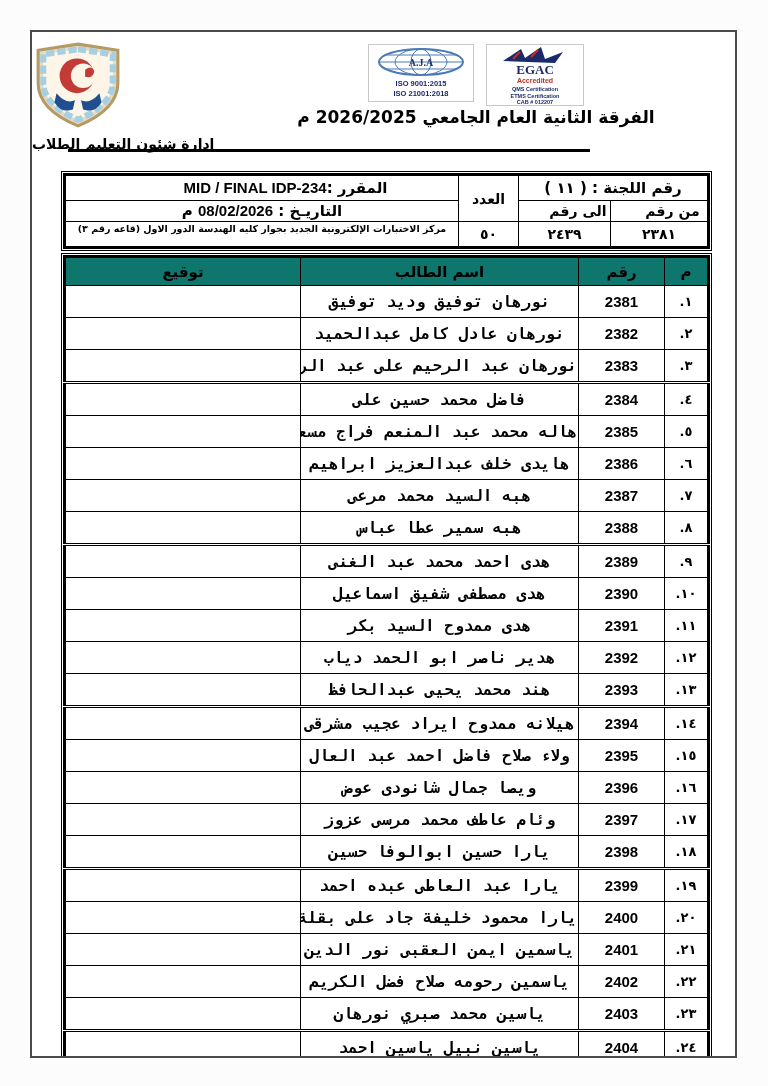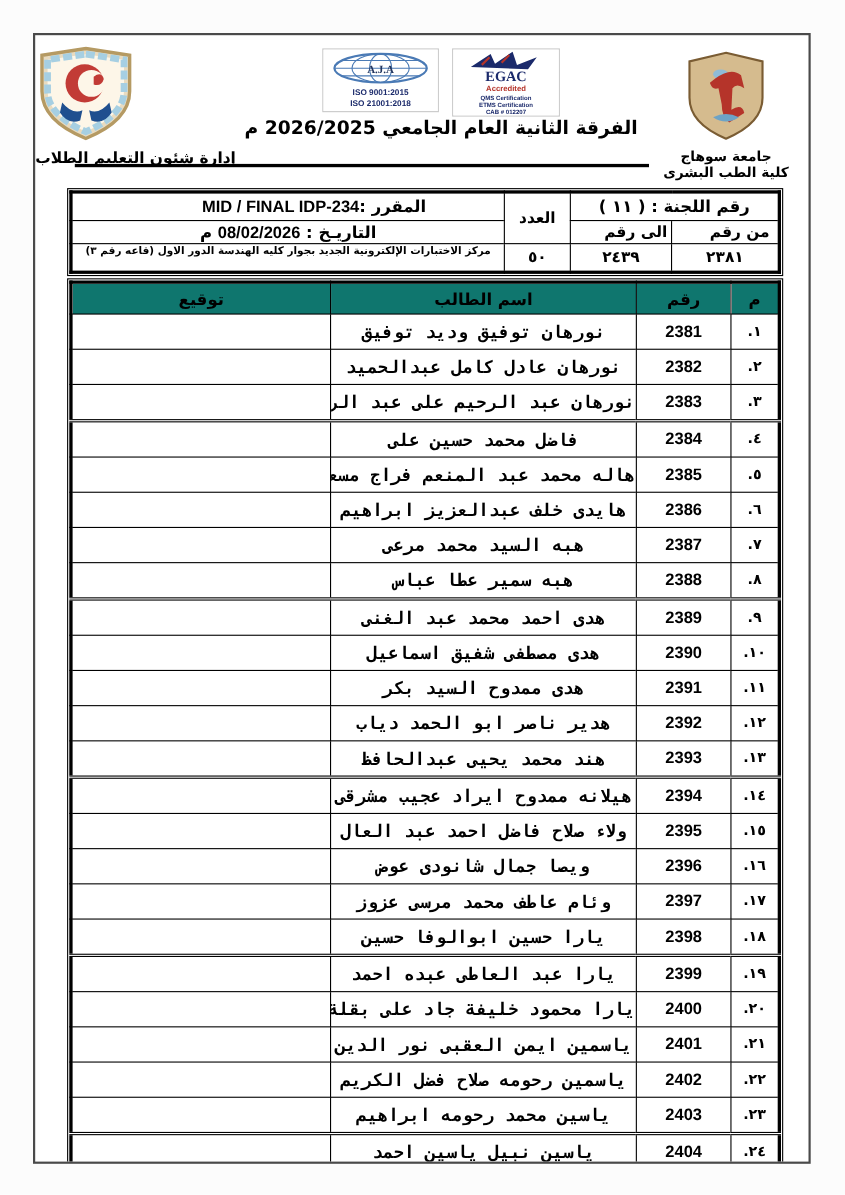--- a/index.html
+++ b/index.html
@@ -49,32 +49,20 @@
   .group-end td{border-bottom:3px double #000;}
   svg text{font-weight:bold;}
 </style>
 </head>
 <body>
 
 <div class="page-frame">
 
   <div class="header">
 
-    <div class="hdr-right">
-      <svg width="82" height="82" viewBox="0 0 80 84">
-        <path d="M40 2 L74 10 V44 Q74 68 40 82 Q6 68 6 44 V10 Z" fill="#d5bb8e" stroke="#7a5c33" stroke-width="2"></path>
-        <ellipse cx="35" cy="22" rx="7" ry="4.5" fill="#8fbcd8"></ellipse>
-        <path d="M30 26 Q45 15 54 23 L57 35 Q50 30 46 35 L45 55 Q55 49 57 58 L43 67 Q36 62 36 50 L33 35 Q27 37 25 30 Z" fill="#b5342a"></path>
-        <path d="M28 62 Q40 56 52 62 Q40 70 28 62 Z" fill="#6da3c6"></path>
-      </svg>
-      <div class="uni-lines">
-        <div>جامعة سوهاج</div>
-        <div>كلية الطب البشرى</div>
-      </div>
-    </div>
 
     <div class="hdr-center">
       <div class="logo-strip">
         <svg class="acc-box" width="96" height="60" viewBox="0 0 96 60">
           <rect x="0" y="0" width="96" height="60" fill="#ffffff"></rect>
           <path d="M16 16 L34 4 L38 13 L54 2 L58 14 L76 7 L68 18 Z" fill="#1b2a6b"></path>
           <path d="M26 14 l7 -7 M44 12 l7 -7" stroke="#b5342a" stroke-width="2" fill="none"></path>
           <text x="48" y="29" font-size="13" fill="#1b2a6b" text-anchor="middle" font-family="Liberation Serif, serif">EGAC</text>
           <text x="48" y="38" font-size="7" fill="#b5342a" text-anchor="middle" font-family="Liberation Sans, sans-serif">Accredited</text>
           <text x="48" y="46" font-size="5.5" fill="#1b2a6b" text-anchor="middle" font-family="Liberation Sans, sans-serif">QMS Certification</text>
@@ -304,21 +292,21 @@
     <tr>
       <td class="col-idx">٢٢.</td>
       <td class="col-num">2402</td>
       <td class="col-name">ياسمين رحومه صلاح فضل الكريم</td>
       <td class="col-sign"></td>
     </tr>
 
     <tr class="group-end">
       <td class="col-idx">٢٣.</td>
       <td class="col-num">2403</td>
-      <td class="col-name">ياسين محمد رحومه ابراهيم</td>
+      <td class="col-name">ياسين محمد صبري نورهان</td>
       <td class="col-sign"></td>
     </tr>
 
     <tr>
       <td class="col-idx">٢٤.</td>
       <td class="col-num">2404</td>
       <td class="col-name">ياسين نبيل ياسين احمد</td>
       <td class="col-sign"></td>
     </tr>
 

